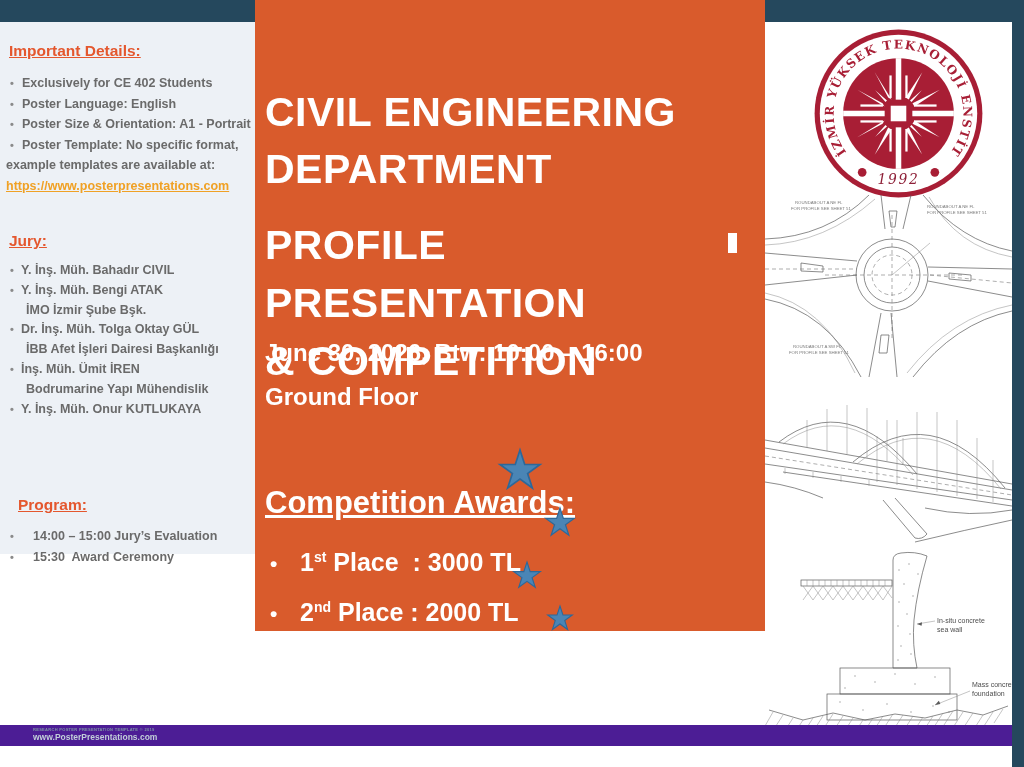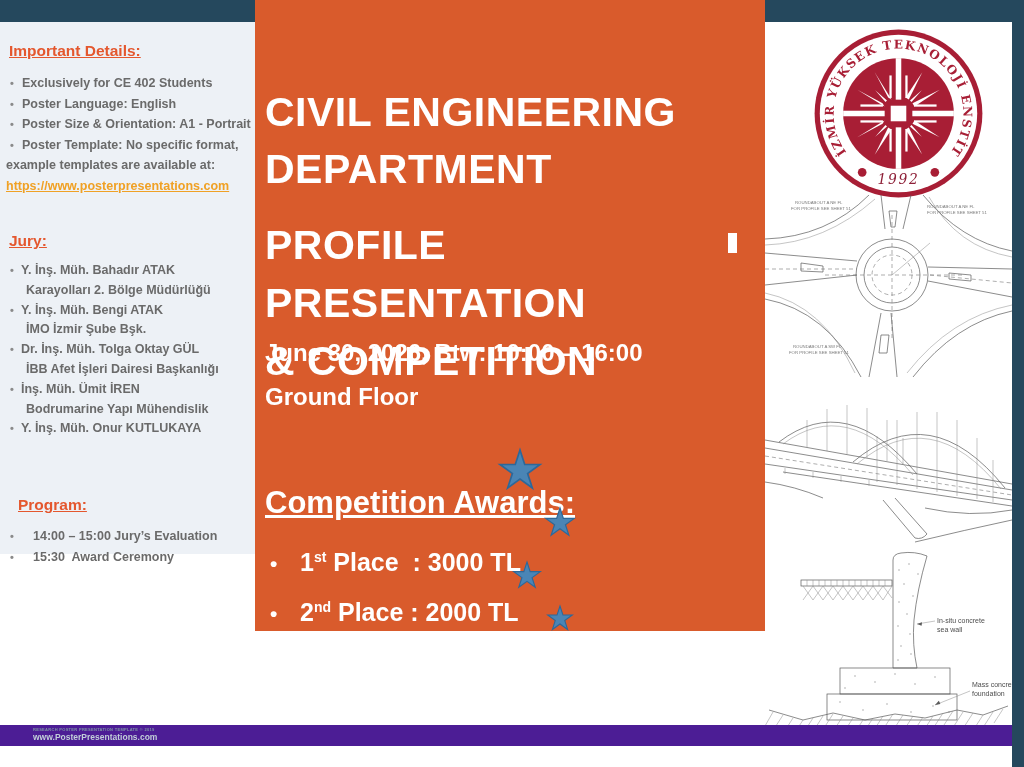--- a/index.html
+++ b/index.html
@@ -91,22 +91,21 @@
       </ul>
     <div class="cont">example templates are available at:</div>
     <span class="ext-link">https://www.posterpresentations.com</span>
   </div>
 
   <div class="jury">
     <h3 class="sec-head">Jury:</h3>
     <ul>
 
         <li>
-          <span class="dot">•</span><span class="nm">Y. İnş. Müh. Bahadır ATAK</span>
-          <span class="aff">Karayolları 2. Bölge Müdürlüğü</span>
+          <span class="dot">•</span><span class="nm">Y. İnş. Müh. Bahadır CIVIL</span>
         </li>
 
         <li>
           <span class="dot">•</span><span class="nm">Y. İnş. Müh. Bengi ATAK</span>
           <span class="aff">İMO İzmir Şube Bşk.</span>
         </li>
 
         <li>
           <span class="dot">•</span><span class="nm">Dr. İnş. Müh. Tolga Oktay GÜL</span>
           <span class="aff">İBB Afet İşleri Dairesi Başkanlığı</span>

